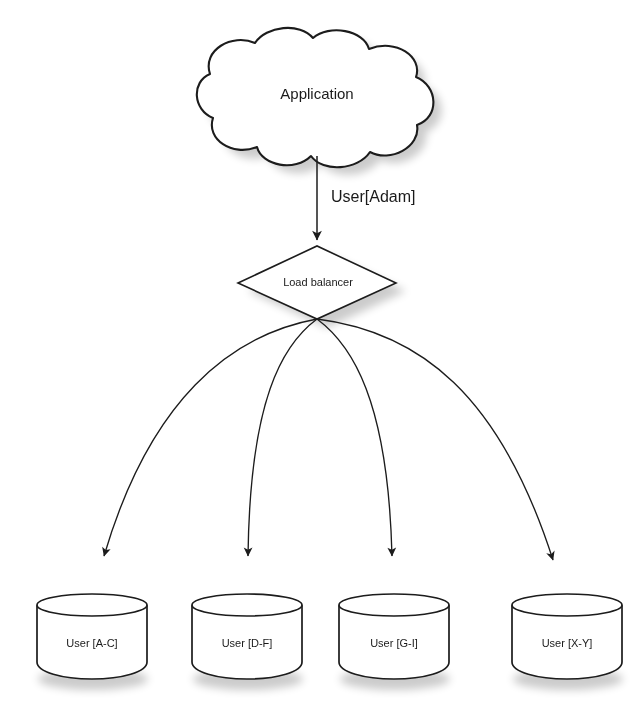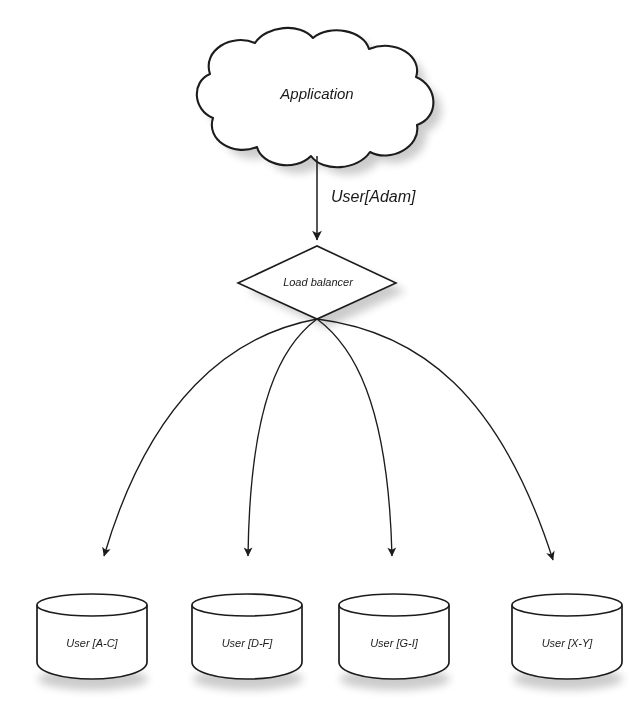--- a/index.html
+++ b/index.html
@@ -13,21 +13,20 @@
     position: relative;
     overflow: hidden;
     font-family: "Liberation Sans", sans-serif;
   }
   #diagram-root {
     position: absolute;
     left: 0;
     top: 0;
     width: 642px;
     height: 720px;
-    font-style: italic;
   }
   svg#diagram-svg {
     position: absolute;
     left: 0;
     top: 0;
     width: 642px;
     height: 728px;
     display: block;
   }
   .node-label {

